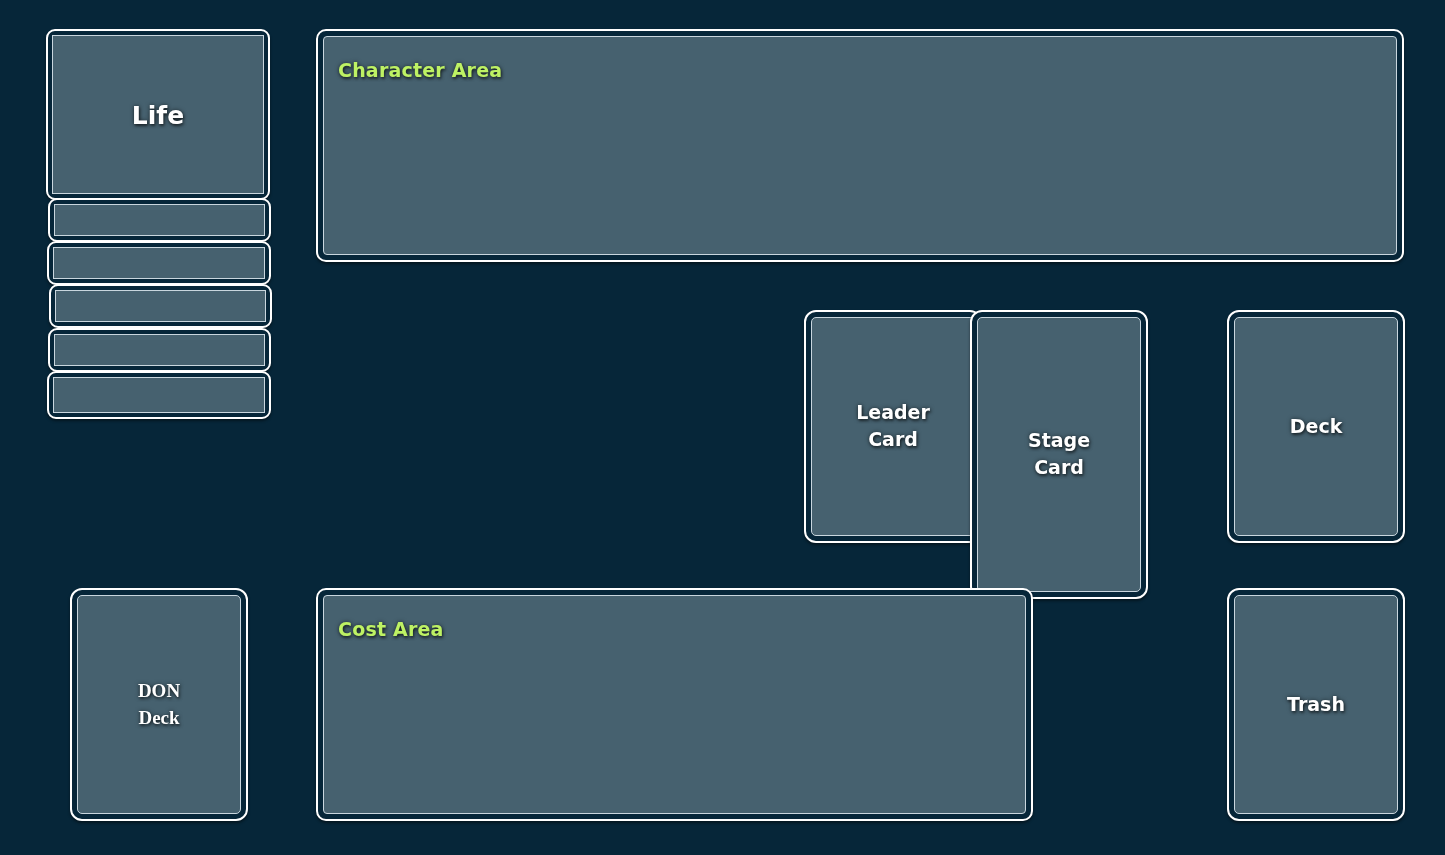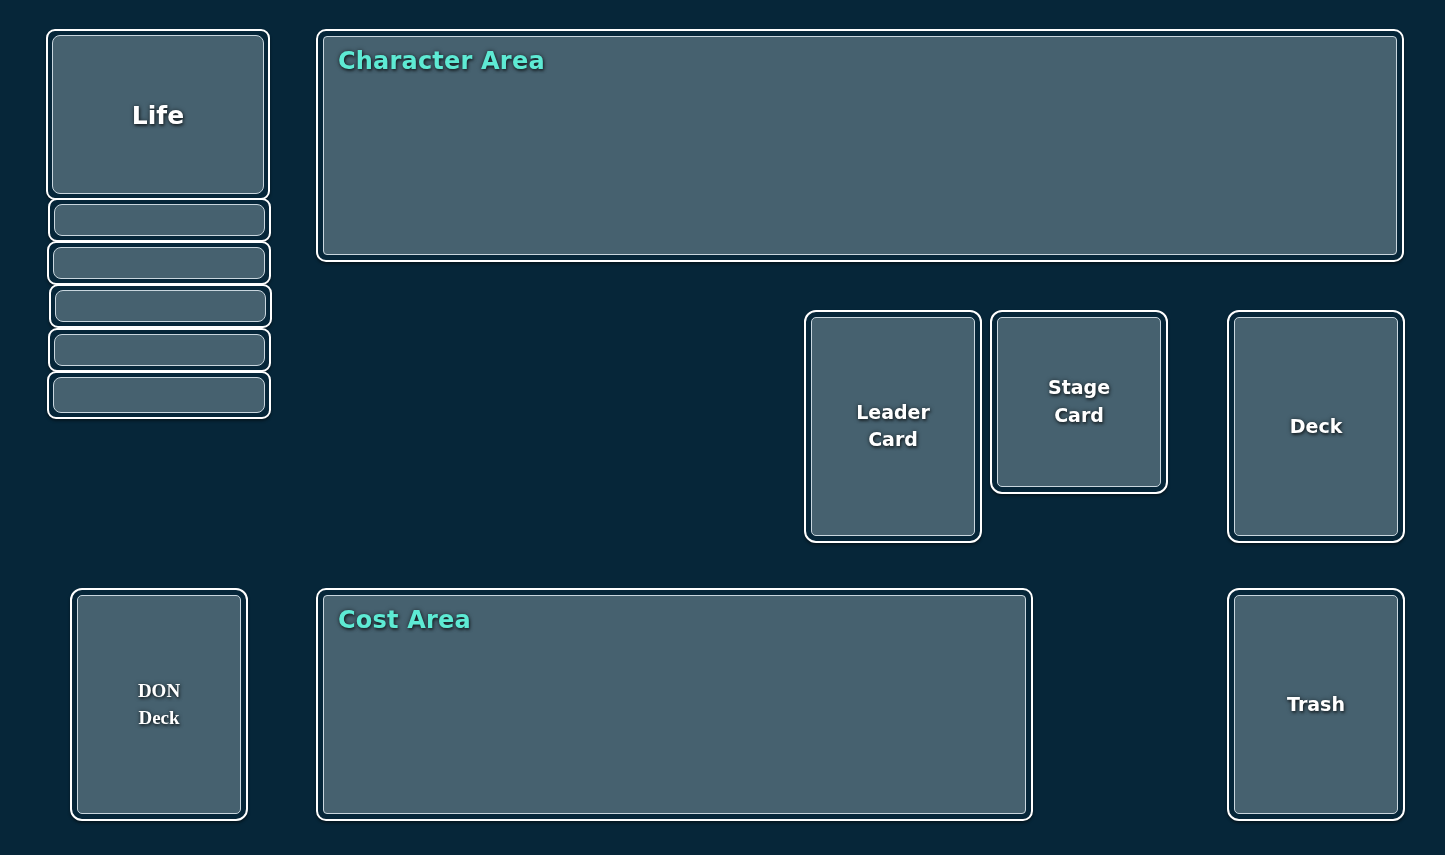--- a/index.html
+++ b/index.html
@@ -43,23 +43,23 @@
   }
 
   
   .zone.card      { border-radius: 12px; }
   .zone.card > .inner { border-radius: 5px; }
 
   
   .zone-title {
     position: absolute;
     left: 14px;
-    top: 10px;
-    color: #5eead4;
-    font-size: 24px;
+    top: 22px;
+    color: #bef264;
+    font-size: 19px;
     font-weight: bold;
     letter-spacing: 0.2px;
     text-shadow: 0 0 4px rgba(0,0,0,0.55), 1px 2px 3px rgba(0,0,0,0.5);
     white-space: pre;
   }
 
   .card-label {
     position: absolute;
     left: 0; right: 0;
     top: 50%;
@@ -94,21 +94,21 @@
     border-radius: 9px;
     background: #062639;
     padding: 4px;
     box-shadow: 0 2px 3px rgba(0,0,0,0.45);
   }
   .life-card > .inner {
     width: 100%;
     height: 100%;
     background: #46616f;
     border: 1px solid #c9d6de;
-    border-radius: 8px;
+    border-radius: 0;
     position: relative;
     overflow: hidden;
   }
 </style>
 </head>
 <body>
 
 <div id="board">
 
   <div id="life-stack">
@@ -139,21 +139,21 @@
         <div class="inner">
           <div class="zone-title">Character Area</div>
         </div>
       </div>
       <div class="zone card" style="left: 804px; top: 310px; width: 178px; height: 233px;">
         <div class="inner">
           <div class="card-label">Leader
 Card</div>
         </div>
       </div>
-      <div class="zone card" style="left: 990px; top: 310px; width: 178px; height: 184px;">
+      <div class="zone card" style="left: 970px; top: 310px; width: 178px; height: 289px;">
         <div class="inner">
           <div class="card-label">Stage
 Card</div>
         </div>
       </div>
       <div class="zone card" style="left: 1227px; top: 310px; width: 178px; height: 233px;">
         <div class="inner">
           <div class="card-label">Deck</div>
         </div>
       </div>

